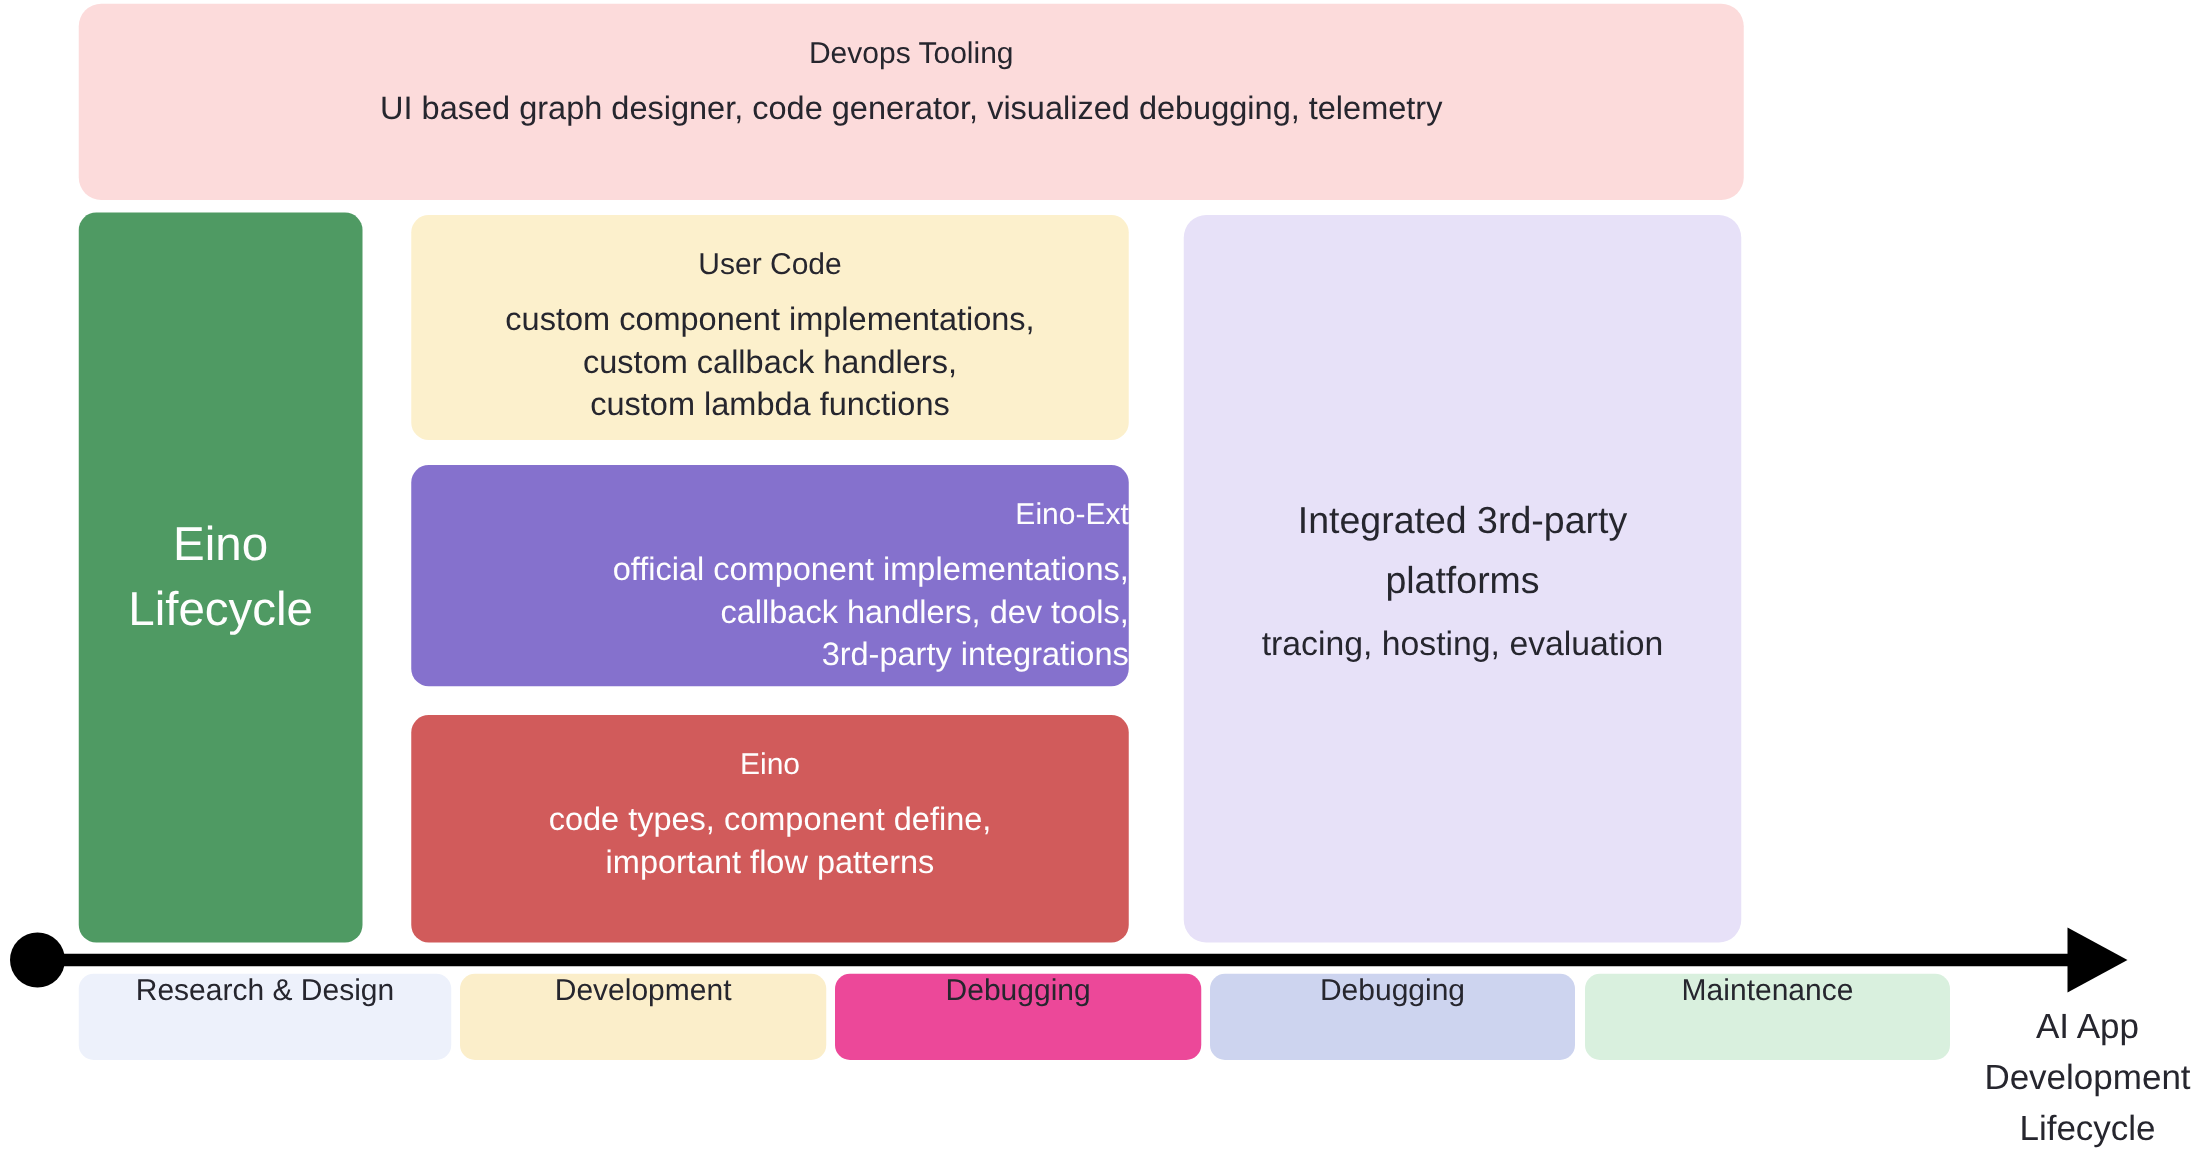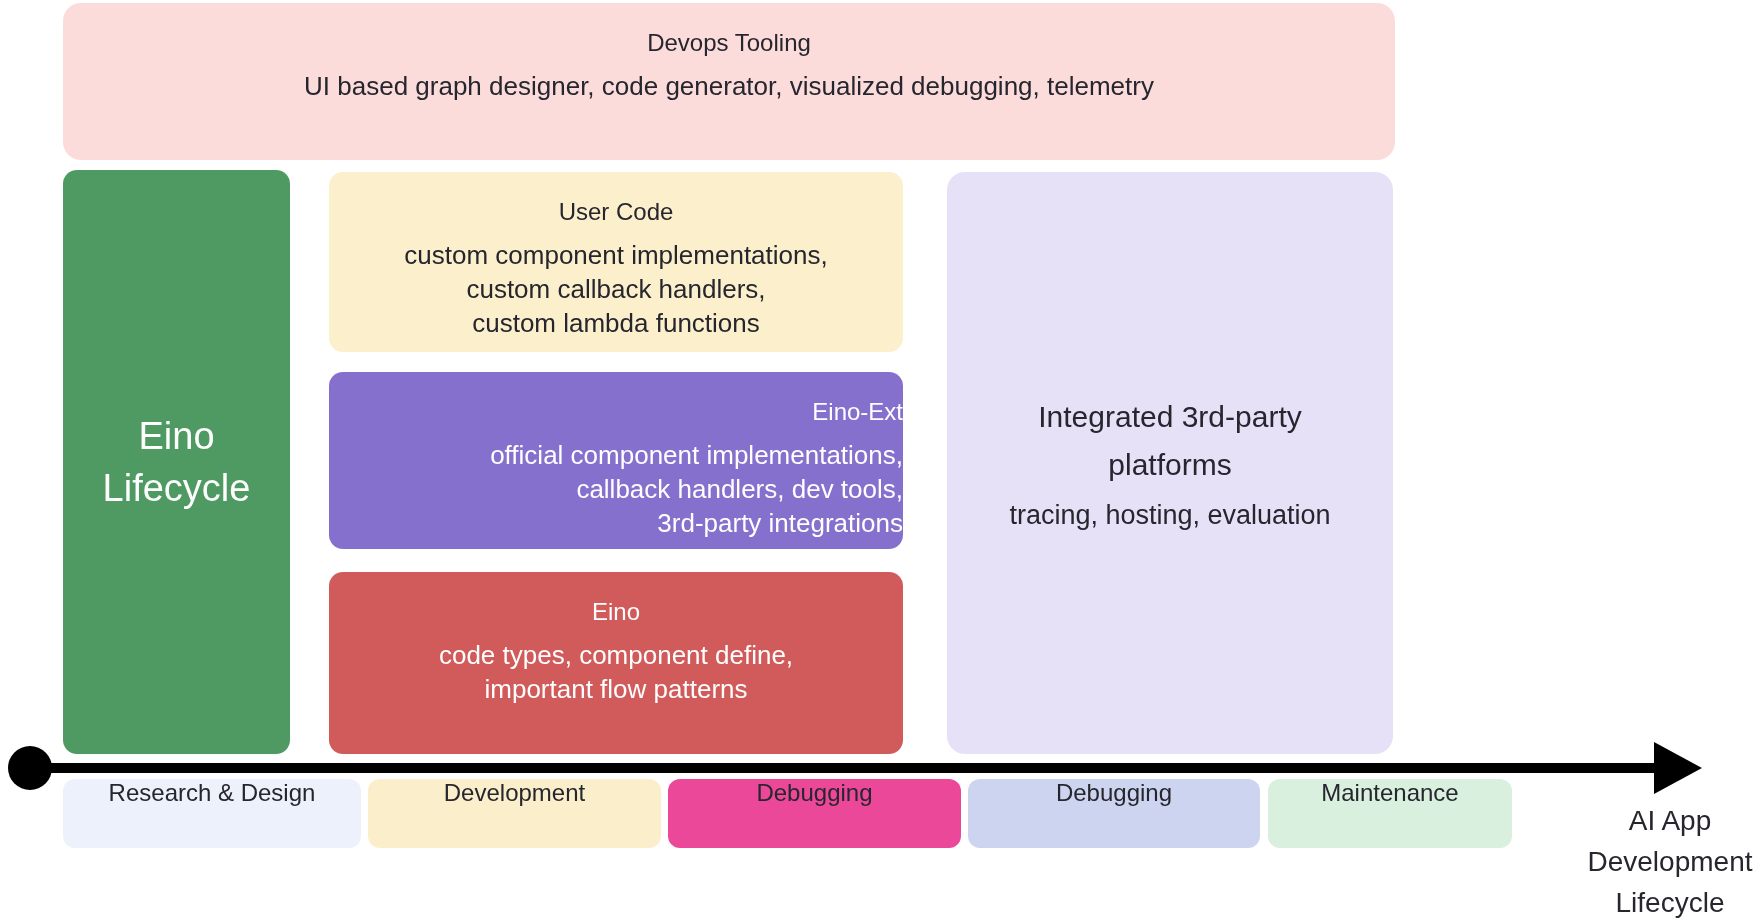--- a/index.html
+++ b/index.html
@@ -75,21 +75,21 @@
     border-radius: 12px;
     display: flex;
     align-items: flex-start;
     justify-content: center;
     font-size: 24px;
   }
   #stage-0 { left: 63px;   width: 298px; }
   #stage-1 { left: 368px;  width: 293px; }
   #stage-2 { left: 668px;  width: 293px; }
   #stage-3 { left: 968px;  width: 292px; }
-  #stage-4 { left: 1268px; width: 244px; }
+  #stage-4 { left: 1268px; width: 292px; }
 
   .axis-label {
     position: absolute;
     left: 1580px;
     top: 800px;
     width: 180px;
     text-align: center;
     font-size: 28px;
     line-height: 41px;
   }

